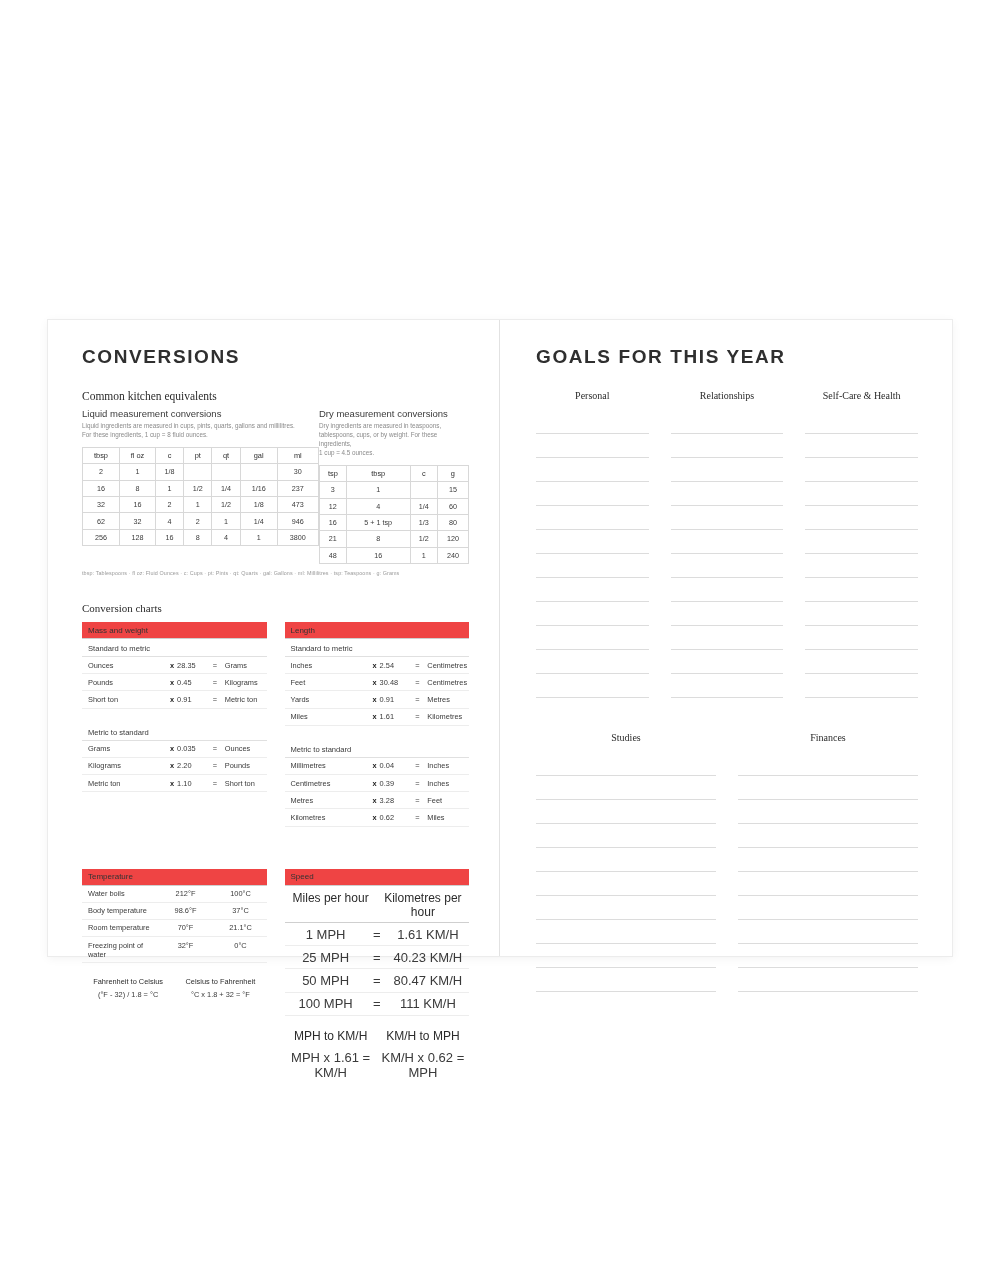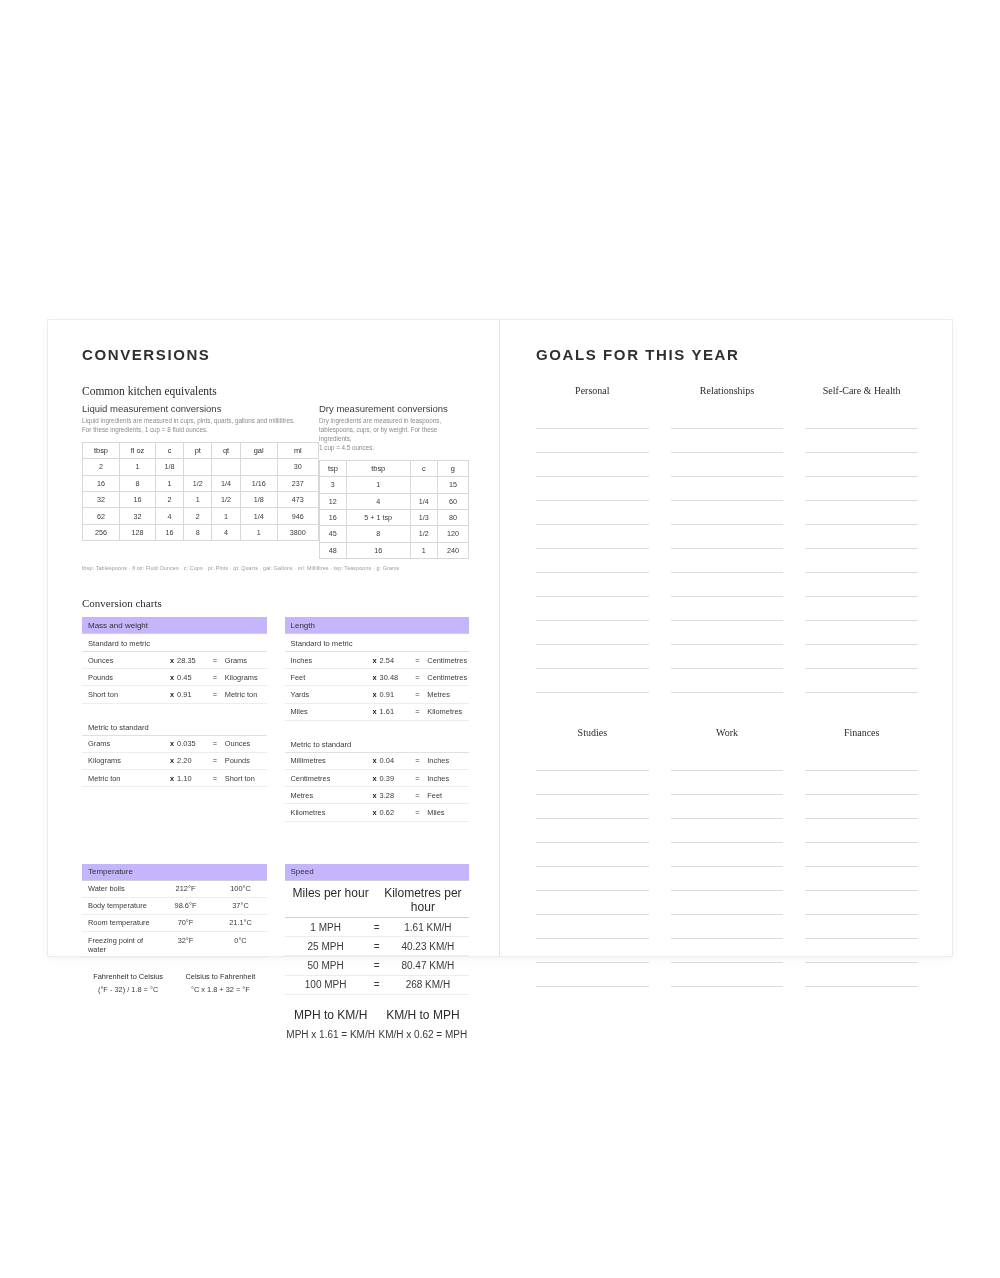--- a/index.html
+++ b/index.html
@@ -33,21 +33,21 @@
     position: relative;
   }
   .page-right {
     width: 452px;
     height: 100%;
     box-sizing: border-box;
     padding: 26px 34px 10px 36px;
     position: relative;
   }
   .page-title {
-    font-size: 15px;
+    font-size: 19px;
     letter-spacing: 1.6px;
     font-weight: bold;
     color: #2f2f2f;
     margin: 0 0 22px 0;
     font-family: "Liberation Sans", sans-serif;
   }
   .serif-h {
     font-family: "Liberation Serif", serif;
     font-size: 11.5px;
     color: #2b2b2b;
@@ -97,21 +97,21 @@
   .section-head {
     font-family: "Liberation Serif", serif;
     font-size: 11px;
     color: #2b2b2b;
     margin: 26px 0 8px 0;
   }
   .chart-box {
     margin-bottom: 6px;
   }
   .chart-title {
-    background: #c4b5fd;
+    background: #ef4444;
     font-size: 8px;
     color: #333;
     padding: 3.5px 6px;
     border-bottom: 1px solid #cfcfcf;
   }
   .chart-sub {
     font-size: 7.6px;
     color: #3a3a3a;
     padding: 5px 0 3px 6px;
     border-bottom: 1px solid #e0e0e0;
@@ -163,21 +163,21 @@
   }
   .speed-head {
     display: flex;
     font-size: 12px;
     border-bottom: 1px solid #cfcfcf;
     padding: 5px 0 3.5px 0;
   }
   .speed-head div { flex: 1; text-align: center; }
   .speed-row {
     display: flex;
-    font-size: 10px;
+    font-size: 13px;
     color: #3a3a3a;
     border-bottom: 1px solid #ededed;
     padding: 3.6px 0;
   }
   .speed-row div { flex: 1; text-align: center; }
   .speed-row .mid { flex: 0 0 20px; }
   .goal-grid {
     display: flex;
     gap: 22px;
     margin-top: 12px;
@@ -298,21 +298,21 @@
                 <td>1/4</td>
                 <td>60</td>
               </tr>
               <tr>
                 <td>16</td>
                 <td>5 + 1 tsp</td>
                 <td>1/3</td>
                 <td>80</td>
               </tr>
               <tr>
-                <td>45</td>
+                <td>21</td>
                 <td>8</td>
                 <td>1/2</td>
                 <td>120</td>
               </tr>
               <tr>
                 <td>48</td>
                 <td>16</td>
                 <td>1</td>
                 <td>240</td>
               </tr>
@@ -502,21 +502,21 @@
               <div>40.23 KM/H</div>
             </div>
             <div class="speed-row">
               <div>50 MPH</div>
               <div class="mid">=</div>
               <div>80.47 KM/H</div>
             </div>
             <div class="speed-row">
               <div>100 MPH</div>
               <div class="mid">=</div>
-              <div>268 KM/H</div>
+              <div>111 KM/H</div>
             </div>
           </div>
         <div class="speed-head" style="border-bottom:none;margin-top:8px">
           <div>MPH to KM/H</div>
           <div>KM/H to MPH</div>
         </div>
         <div class="speed-row" style="border-bottom:none">
           <div>MPH x 1.61 = KM/H</div>
           <div>KM/H x 0.62 = MPH</div>
         </div>
@@ -589,35 +589,20 @@
             <div class="ln"></div>
             <div class="ln"></div>
             <div class="ln"></div>
             <div class="ln"></div>
             <div class="ln"></div>
             <div class="ln"></div>
             <div class="ln"></div>
           </div>
         </div>
         <div class="goal-col">
-          <div class="goal-head">Work</div>
-          <div class="goal-lines">
-            <div class="ln"></div>
-            <div class="ln"></div>
-            <div class="ln"></div>
-            <div class="ln"></div>
-            <div class="ln"></div>
-            <div class="ln"></div>
-            <div class="ln"></div>
-            <div class="ln"></div>
-            <div class="ln"></div>
-            <div class="ln"></div>
-          </div>
-        </div>
-        <div class="goal-col">
           <div class="goal-head">Finances</div>
           <div class="goal-lines">
             <div class="ln"></div>
             <div class="ln"></div>
             <div class="ln"></div>
             <div class="ln"></div>
             <div class="ln"></div>
             <div class="ln"></div>
             <div class="ln"></div>
             <div class="ln"></div>

